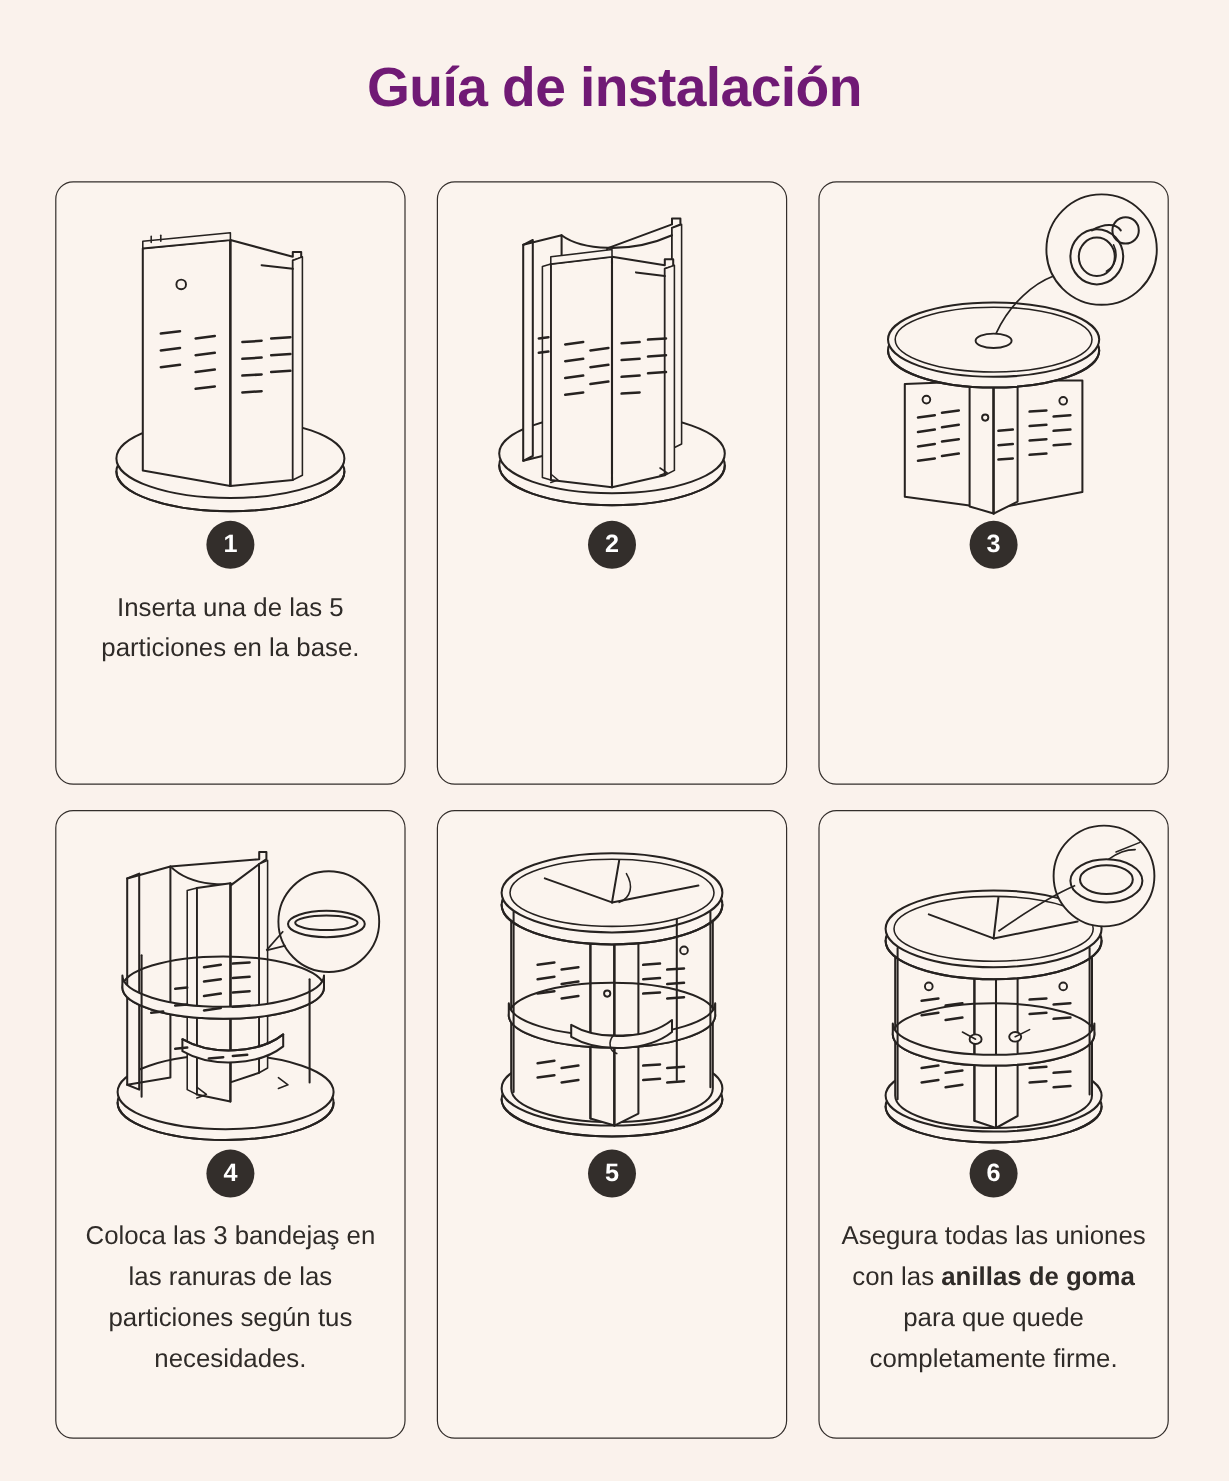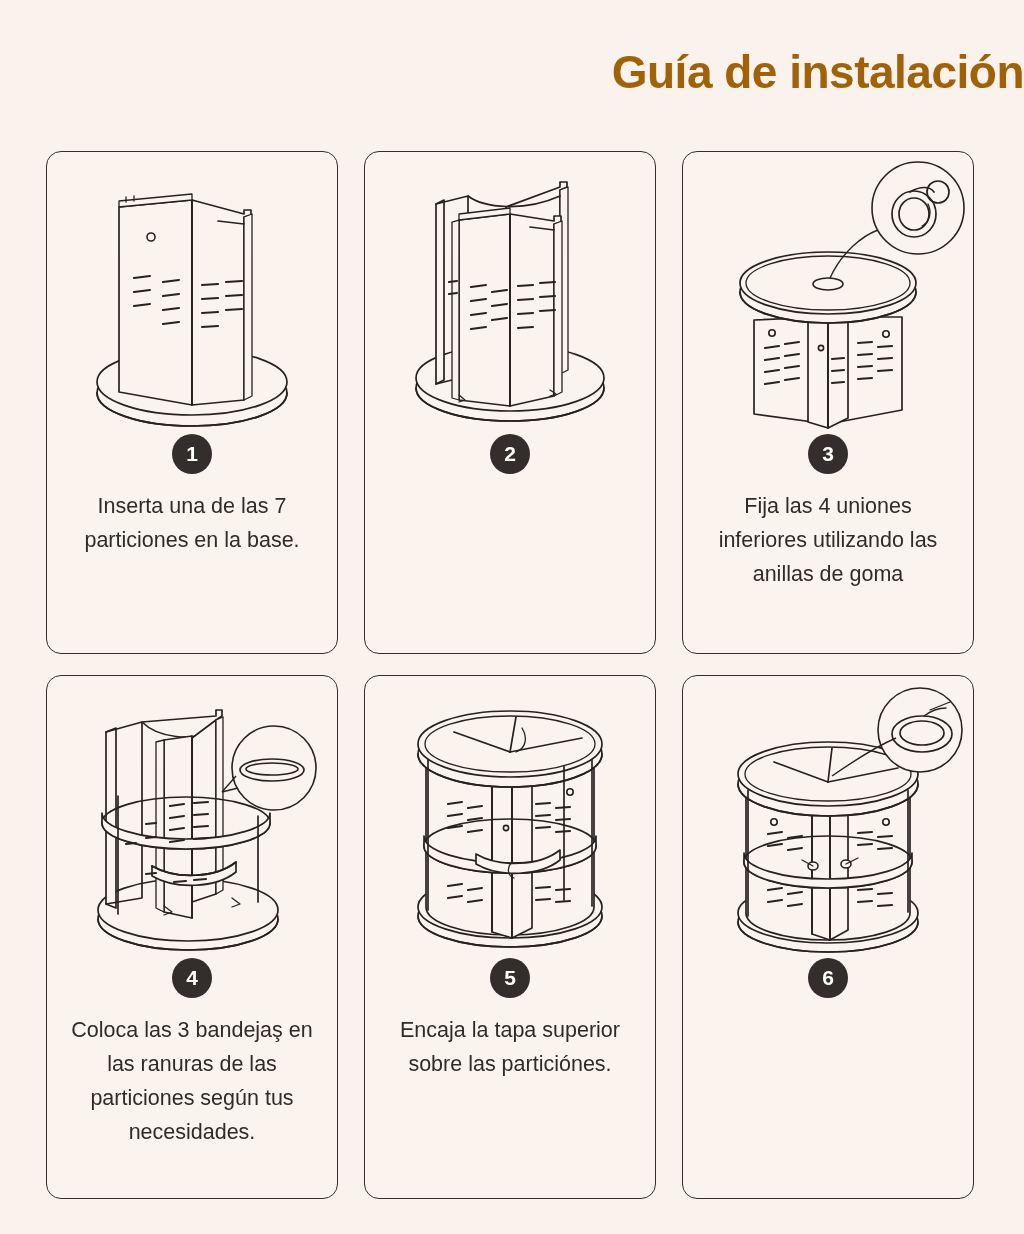--- a/index.html
+++ b/index.html
@@ -17,24 +17,24 @@
     position: relative;
     width: 1024px;
     height: 1234px;
     box-sizing: border-box;
   }
   .page-title {
     position: absolute;
     top: 14px;
     left: 0;
     width: 1024px;
-    text-align: right;
+    text-align: center;
     font-size: 46px;
     font-weight: bold;
-    color: #a16207;
+    color: #701a75;
     letter-spacing: -0.5px;
     line-height: 1.2;
   }
   .grid {
     position: absolute;
     top: 151px;
     left: 46px;
     width: 932px;
     display: grid;
     grid-template-columns: repeat(3, 292px);
@@ -189,21 +189,21 @@
               <path d="M156 147 L172 146"></path>
               <path d="M156 161 L172 160"></path>
               <path d="M156 175 L172 174"></path>
             <path d="M180 130 L196 129"></path>
               <path d="M180 144 L196 143"></path>
               <path d="M180 158 L196 157"></path>
           </g>
         </svg>
       </div>
       <div class="badge">1</div>
-      <div class="caption">Inserta una de las 7 particiones en la base.</div>
+      <div class="caption">Inserta una de las 5 particiones en la base.</div>
     </div>
 
     <div class="card">
       <div class="illus">
         <svg viewBox="0 0 292 285" xmlns="http://www.w3.org/2000/svg">
 
           <ellipse class="fillp" cx="146" cy="236" rx="94" ry="33"></ellipse>
           <path class="ln" d="M52 236 a94 33 0 0 0 188 0"></path>
           <ellipse class="fillp" cx="146" cy="226" rx="94" ry="33"></ellipse>
 
@@ -306,21 +306,20 @@
           <path class="lead" d="M148 126 C 160 100, 180 84, 196 78"></path>
 
           <ellipse class="ln" cx="232" cy="62" rx="22" ry="23"></ellipse>
           <ellipse class="ln" cx="232" cy="62" rx="15" ry="16"></ellipse>
           <circle class="ln" cx="256" cy="40" r="11"></circle>
           <path class="ln" d="M228 40 C 238 34, 248 34, 252 40"></path>
           <path class="ln-thin" d="M240 74 C 248 70, 250 60, 246 52"></path>
         </svg>
       </div>
       <div class="badge">3</div>
-      <div class="caption">Fija las 4 uniones inferiores utilizando las anillas de goma</div>
     </div>
 
     <div class="card">
       <div class="illus">
         <svg viewBox="0 0 292 285" xmlns="http://www.w3.org/2000/svg">
 
           <ellipse class="fillp" cx="142" cy="243" rx="90" ry="31"></ellipse>
           <path class="ln" d="M52 243 a90 31 0 0 0 180 0"></path>
           <ellipse class="fillp" cx="142" cy="234" rx="90" ry="31"></ellipse>
 
@@ -439,21 +438,20 @@
             <path d="M192 214 L206 213"></path>
               <path d="M192 226 L206 225"></path>
           </g>
           <circle class="dot" cx="206" cy="116" r="3.2"></circle>
           <circle class="dot" cx="142" cy="152" r="2.6"></circle>
 
           <path class="ln-thin" d="M148 186 C 142 192, 144 200, 150 202"></path>
         </svg>
       </div>
       <div class="badge">5</div>
-      <div class="caption">Encaja la tapa superior sobre las particiónes.</div>
     </div>
 
     <div class="card">
       <div class="illus">
         <svg viewBox="0 0 292 285" xmlns="http://www.w3.org/2000/svg">
 
           <ellipse class="fillp" cx="146" cy="246" rx="90" ry="30"></ellipse>
           <path class="ln" d="M56 246 a90 30 0 0 0 180 0"></path>
           <ellipse class="fillp" cx="146" cy="237" rx="90" ry="30"></ellipse>
 
@@ -511,16 +509,19 @@
           <circle class="callout" cx="238" cy="54" r="42"></circle>
           <path class="lead" d="M150 100 C 176 82, 200 68, 214 62"></path>
 
           <ellipse class="ln" cx="240" cy="58" rx="30" ry="18"></ellipse>
           <ellipse class="ln" cx="240" cy="57" rx="22" ry="12"></ellipse>
           <path class="ln-thin" d="M248 34 L268 26"></path>
           <path class="ln-thin" d="M242 40 C 250 34, 258 32, 264 32"></path>
         </svg>
       </div>
       <div class="badge">6</div>
+      <div class="caption">
+        <span>Asegura todas las uniones con las </span><b>anillas de goma</b><span> para que quede completamente firme.</span>
+      </div>
     </div>
 
   </div>
 </div>
 
 </body></html>

